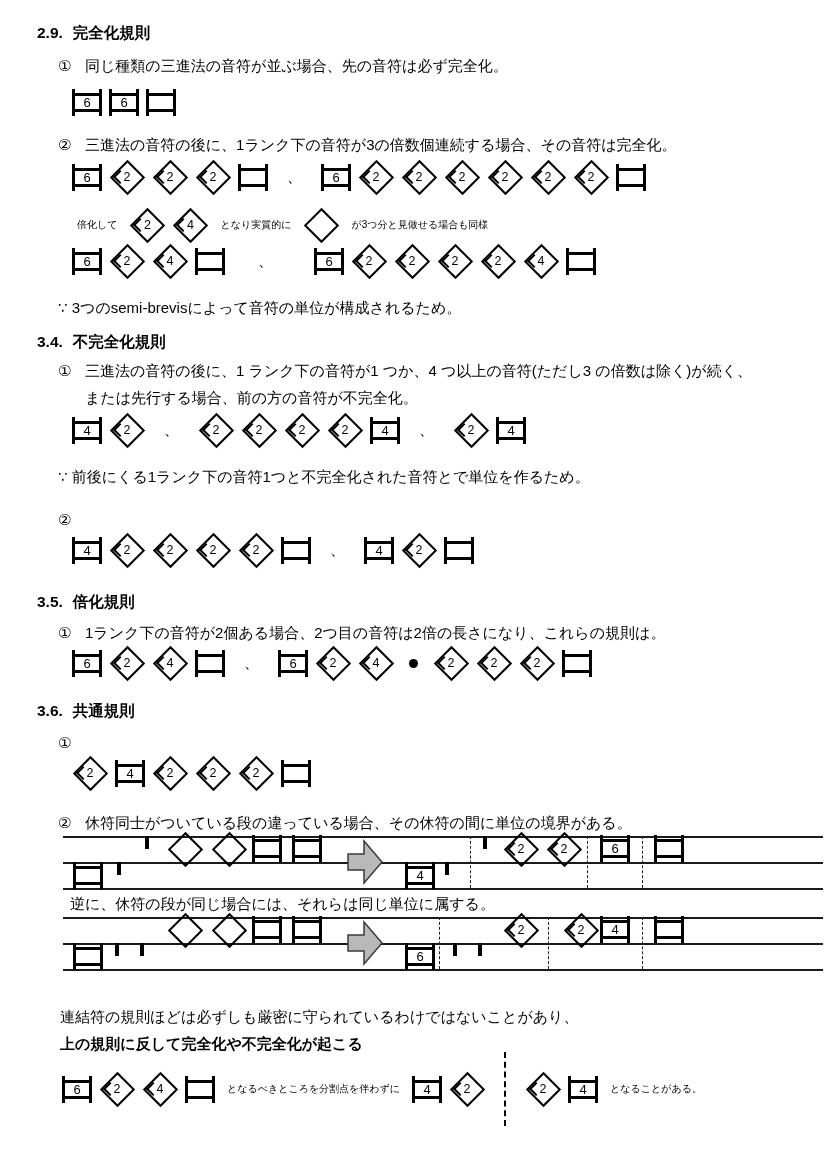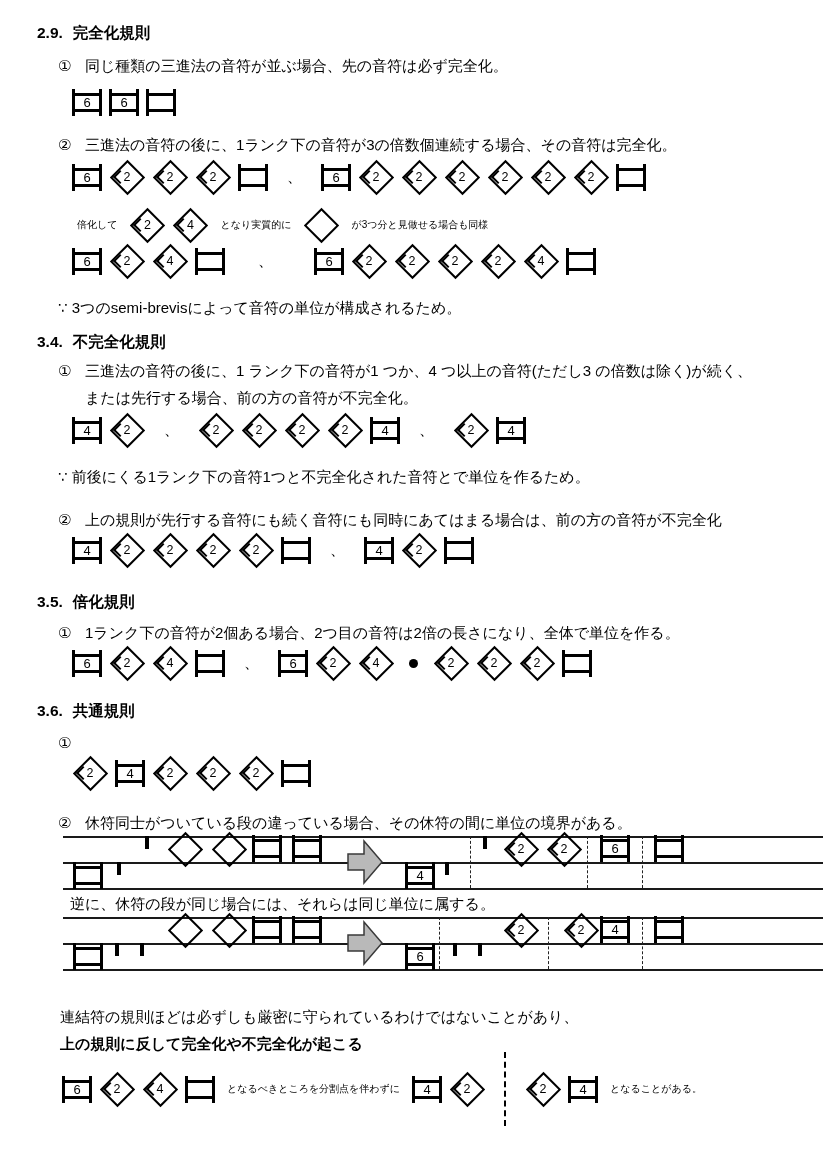--- a/index.html
+++ b/index.html
@@ -308,23 +308,20 @@
       <i class="v l"></i>
       <i class="v r"></i>
       <i class="h t"></i>
       <i class="h b"></i>
       <b class="num">4</b>
     </span>
   </div>
 <div class="note" style="margin-top:12px">∵ 前後にくる1ランク下の音符1つと不完全化された音符とで単位を作るため。</div>
 <div class="item" style="margin-top:16px">
   <span class="marker">②</span>
-  <span class="itext">
-      <div>上の規則が先行する音符にも続く音符にも同時にあてはまる場合は、前の方の音符が不完全化</div>
-    </span>
 </div>
 <div class="symrow" style="margin-top:-4px">
     <span class="nrect">
       <i class="v l"></i>
       <i class="v r"></i>
       <i class="h t"></i>
       <i class="h b"></i>
       <b class="num">4</b>
     </span>
     <span class="ndia">
@@ -373,21 +370,21 @@
       <i class="h b"></i>
     </span>
   </div>
 
 <div class="heading" style="margin-top:20px">
   <span class="hnum">3.5.</span><span class="htitle">倍化規則</span>
 </div>
 <div class="item" style="margin-top:6px">
   <span class="marker">①</span>
   <span class="itext">
-    <div>1ランク下の音符が2個ある場合、2つ目の音符は2倍の長さになり、全体で単位を作る。</div>
+    <div>1ランク下の音符が2個ある場合、2つ目の音符は2倍の長さになり、これらの規則は。</div>
   </span>
 </div>
 <div class="symrow" style="margin-top:-4px">
     <span class="nrect">
       <i class="v l"></i>
       <i class="v r"></i>
       <i class="h t"></i>
       <i class="h b"></i>
       <b class="num">6</b>
     </span>

